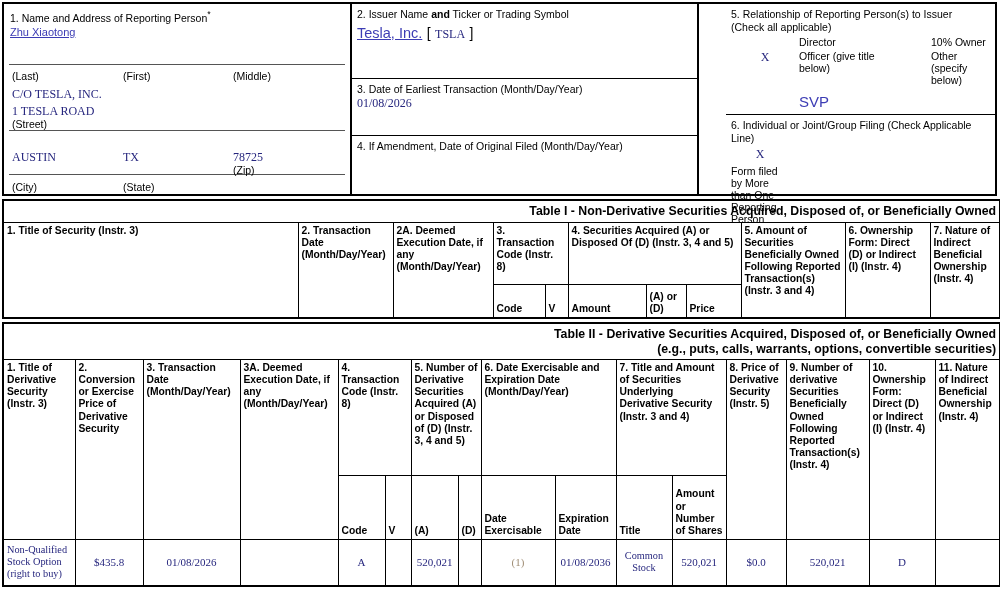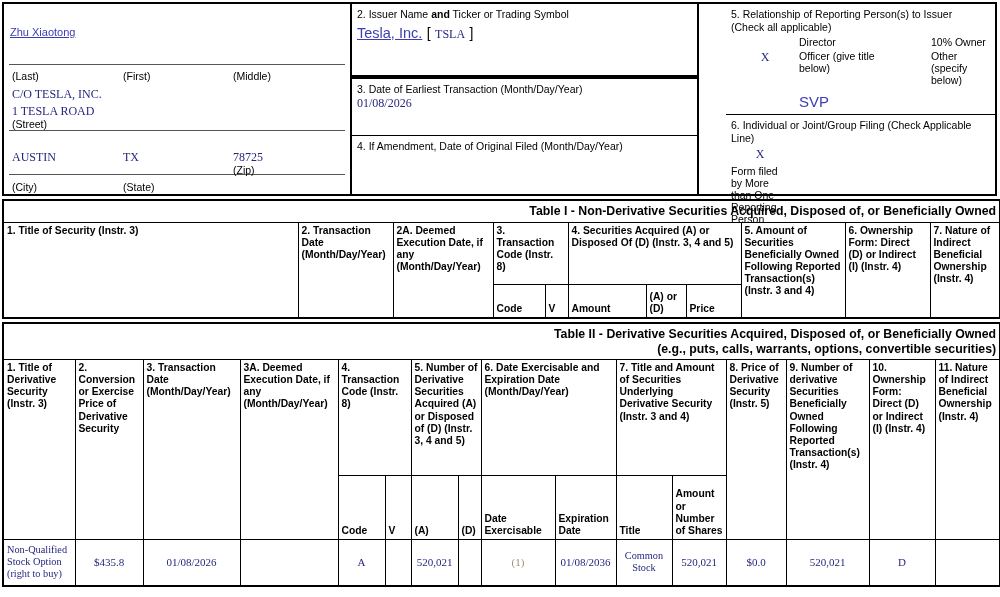--- a/index.html
+++ b/index.html
@@ -14,21 +14,21 @@
   .box-mid { width: 347px; border-right: 2px solid #000; display: flex; flex-direction: column; }
   .box-right { flex: 1; display: flex; flex-direction: column; padding-left: 27px; }
 
   .lbl { font-size: 10.5px; line-height: 1.2; }
   .serifdata { font-family: "Liberation Serif", serif; color: #26267E; font-size: 12px; }
   .link { color: #3C3CB4; text-decoration: underline; cursor: pointer; }
 
   .box-person .rule { position: absolute; left: 5px; right: 5px; border-top: 1px solid #555; }
   .abs { position: absolute; }
 
-  .midrow1 { height: 75px; border-bottom: 4px solid #000000; padding: 4px 5px; }
+  .midrow1 { height: 75px; border-bottom: 1px solid #000000; padding: 4px 5px; }
   .midrow2 { height: 57px; border-bottom: 1px solid #000; padding: 4px 5px; }
   .midrow3 { flex: 1; padding: 4px 5px; }
 
   .rrow1 { height: 128px; border-bottom: 1px solid #000; padding: 4px 5px; }
   .rrow2 { flex: 1; padding: 4px 5px; }
   .relgrid { display: grid; grid-template-columns: 68px 107px 25px auto; margin-top: 3px;
              font-size: 10.5px; row-gap: 2px; }
   .xmark { font-family: "Liberation Serif", serif; color: #26267E; font-size: 12px; text-align: center; }
   .svp { color: #3C3CB4; font-size: 15px; font-family: "Liberation Sans", sans-serif; }
   .filegrid { display: grid; grid-template-columns: 58px auto; font-size: 10.5px; row-gap: 3px; margin-top: 3px; }
@@ -46,20 +46,23 @@
   .footnote { color: #A08E76; font-family: "Liberation Serif", serif; }
 </style>
 </head>
 <body>
 
 <div class="page">
 
   <div class="tophdr">
 
     <div class="box-person">
+      <div class="abs lbl" style="top:5px; left:6px;">
+        <span>1. Name and Address of Reporting Person</span><sup>*</sup>
+      </div>
       <div class="abs link" style="top:22px; left:6px; font-size:11px;">Zhu Xiaotong</div>
 
       <div class="rule" style="top:60px;"></div>
       <div class="abs lbl" style="top:66px; left:8px;">(Last)</div>
       <div class="abs lbl" style="top:66px; left:119px;">(First)</div>
       <div class="abs lbl" style="top:66px; left:229px;">(Middle)</div>
 
       <div class="abs serifdata" style="top:83px; left:8px;">C/O TESLA, INC.</div>
       <div class="abs serifdata" style="top:100px; left:8px;">1 TESLA ROAD</div>
 

